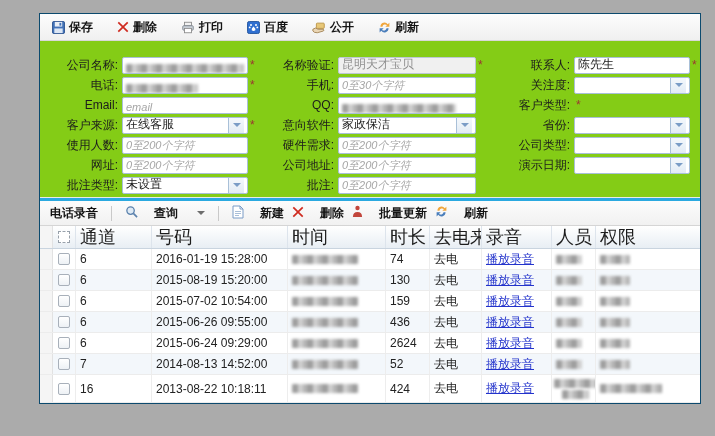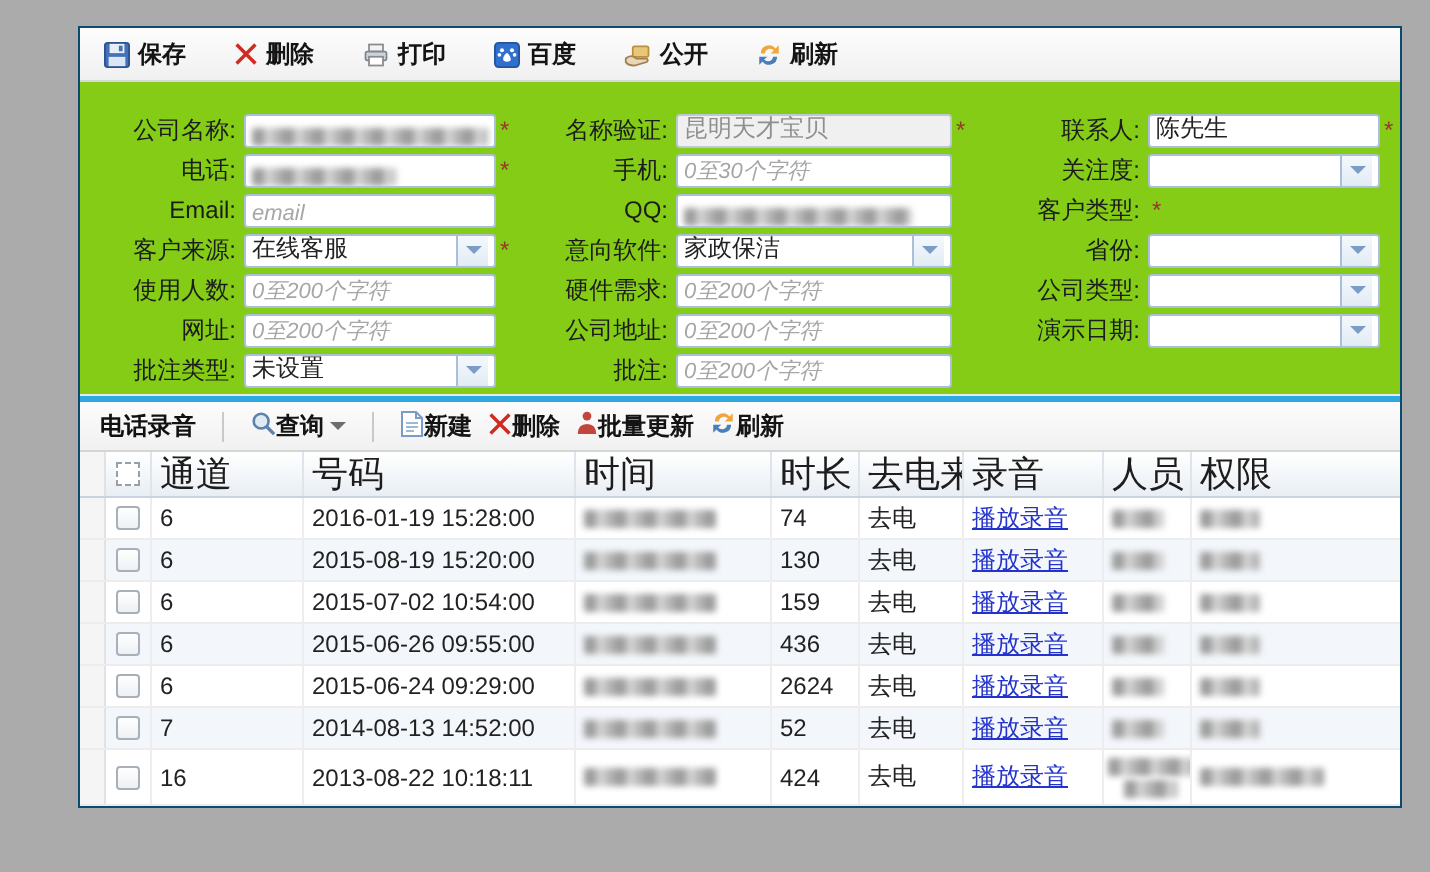--- a/index.html
+++ b/index.html
@@ -41,21 +41,21 @@
   .f-company-name .redact{width:118px}
   .f-phone .redact{width:72px}
   .f-qq .redact{width:114px}
 
   
   .split{height:3px;background:#2ba9e0;border-top:1px solid #e9e9e9}
   .rectoolbar{height:24px;display:flex;align-items:center;padding:0 6px;font-size:12px;
               background:linear-gradient(#fcfcfc,#f1f1f1);border-bottom:1px solid #d5d5d5}
   .sec-title{font-weight:bold;color:#111;padding:0 4px}
   .vsep{width:1px;height:15px;background:#c9c9c9;margin:0 9px}
-  .rbtn{display:flex;align-items:center;gap:0;background:none;border:none;padding:1px 4px;
+  .rbtn{display:flex;align-items:center;gap:16px;background:none;border:none;padding:1px 4px;
         font-family:inherit;font-size:12px;font-weight:bold;color:#141414;cursor:default}
   .caret-sm{width:0;height:0;border-left:4px solid transparent;border-right:4px solid transparent;
             border-top:4px solid #6d6d6d;margin-left:3px}
 
   
   .grid-row{display:grid;grid-template-columns:13px 23px 76px 136px 98px 44px 52px 70px 44px auto}
   .thead{height:22px;background:linear-gradient(#ffffff,#e8eef4);border-bottom:1px solid #c9d4df;
          font-size:18px;color:#1d1d1d}
   .thead>div{display:flex;align-items:center;padding-left:4px;border-right:1px solid #dde4ec;
              box-sizing:border-box;white-space:nowrap;overflow:hidden}

